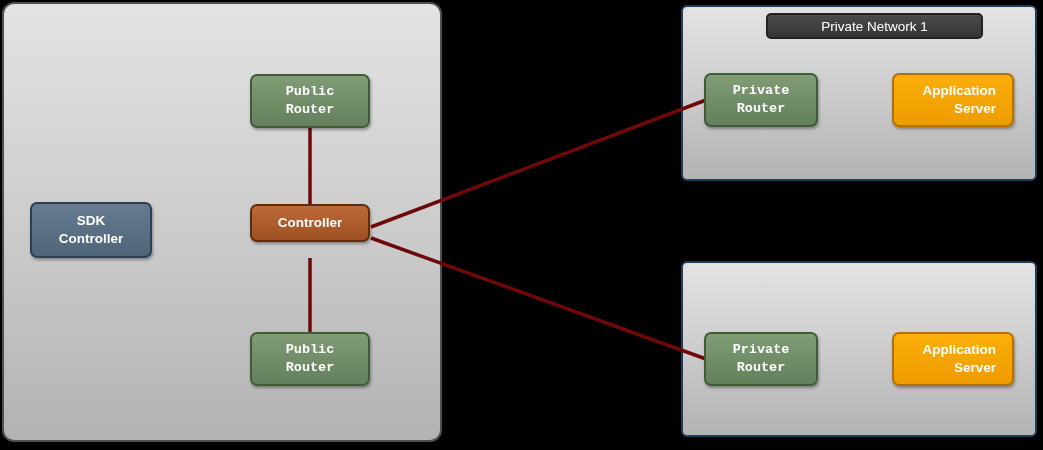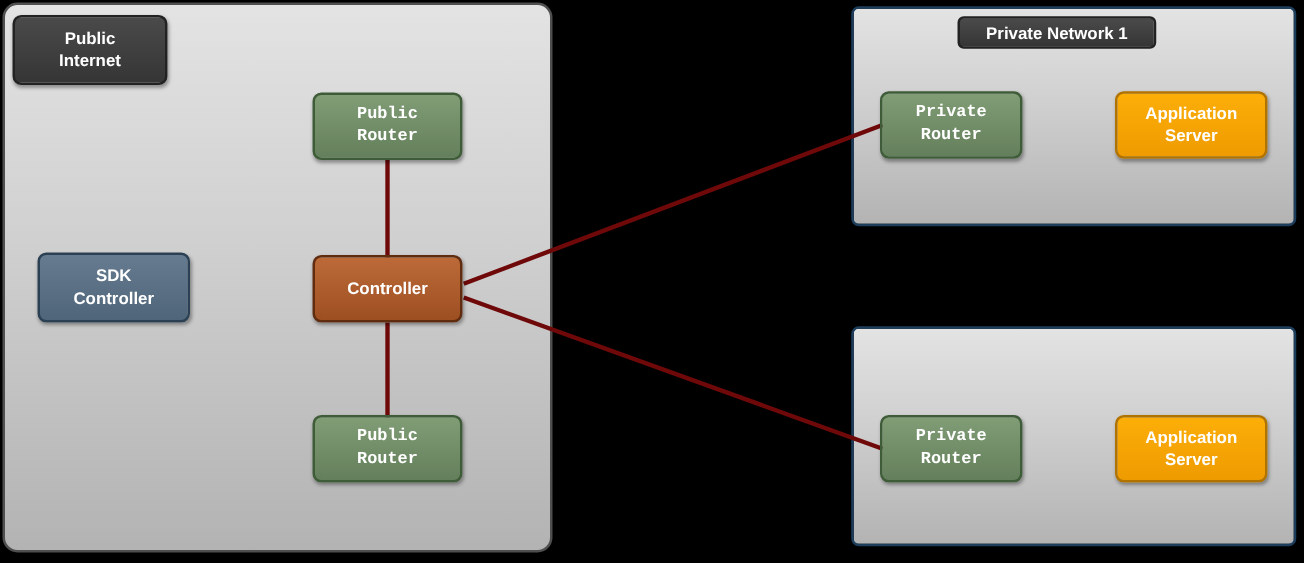--- a/index.html
+++ b/index.html
@@ -62,43 +62,44 @@
     background: linear-gradient(180deg, #bc6a38 0%, #9e4f22 100%);
     border: 2px solid #602c10;
   }
   .node-sdk {
     background: linear-gradient(180deg, #667b90 0%, #4f6579 100%);
     border: 2px solid #2b4053;
   }
   .node-server {
     background: linear-gradient(180deg, #fcae08 0%, #ee9b00 100%);
     border: 2px solid #b07300;
+    text-align: right;
   }
 
   .label-public-internet { left: 10px; top: 12px; width: 124px; height: 56px; padding: 0 20px; }
   .node-router-top      { left: 250px; top: 74px;  width: 120px; height: 54px; }
-  .node-controller-pos  { left: 250px; top: 204px; width: 120px; height: 54px; }
+  .node-controller-pos  { left: 250px; top: 204px; width: 120px; height: 38px; }
   .node-router-bottom   { left: 250px; top: 332px; width: 120px; height: 54px; }
   .node-sdk-pos         { left: 30px;  top: 202px; width: 122px; height: 56px; }
 
   .net-title {
     position: absolute;
     z-index: 3;
     height: 26px;
     display: flex;
     align-items: center;
     justify-content: center;
     color: #ffffff;
-    font-weight: bold;
+    font-weight: normal;
     font-size: 13.5px;
     background: linear-gradient(180deg, #4a4a4a 0%, #353535 100%);
     border: 2px solid #222222;
     border-radius: 5px;
     box-sizing: border-box;
-    width: 159px;
+    width: 217px;
   }
   .net-title-1 { left: 766px; top: 13px; }
   .net-title-2 { left: 766px; top: 270px; }
 
   .node-private-router-1 { left: 704px; top: 73px;  width: 114px; height: 54px; }
   .node-app-server-1     { left: 892px; top: 73px;  width: 122px; height: 54px; }
   .node-private-router-2 { left: 704px; top: 332px; width: 114px; height: 54px; }
   .node-app-server-2     { left: 892px; top: 332px; width: 122px; height: 54px; }
 
   .links {
@@ -119,23 +120,20 @@
   <div class="region region-private region-private-1"></div>
   <div class="region region-private region-private-2"></div>
 
   <svg class="links" viewBox="0 0 1043 450">
     <line x1="310" y1="128" x2="310" y2="206" stroke="#6f0909" stroke-width="3.5"></line>
     <line x1="310" y1="258" x2="310" y2="334" stroke="#6f0909" stroke-width="3.5"></line>
     <line x1="371" y1="227" x2="706" y2="100" stroke="#6f0909" stroke-width="3.5"></line>
     <line x1="371" y1="238" x2="706" y2="359" stroke="#6f0909" stroke-width="3.5"></line>
   </svg>
 
-  <div class="node node-dark label-public-internet">
-    <span>Public Internet</span>
-  </div>
 
   <div class="node node-green node-router-top">
     <span>Public Router</span>
   </div>
 
   <div class="node node-controller node-controller-pos">
     <span>Controller</span>
   </div>
 
   <div class="node node-green node-router-bottom">

